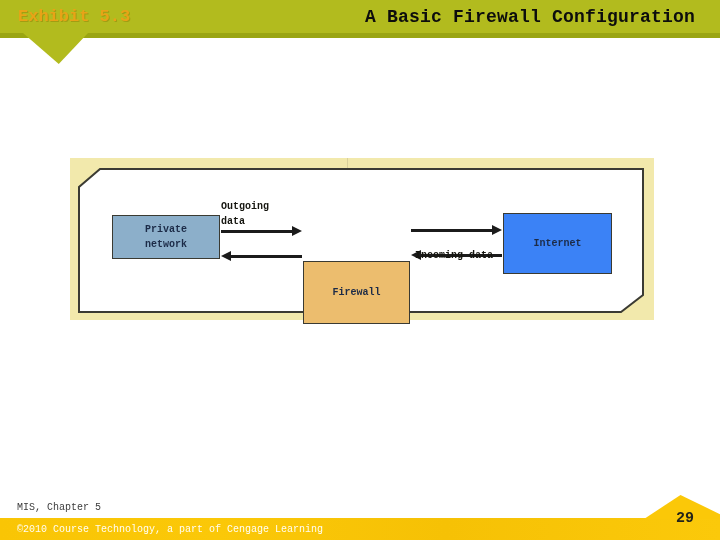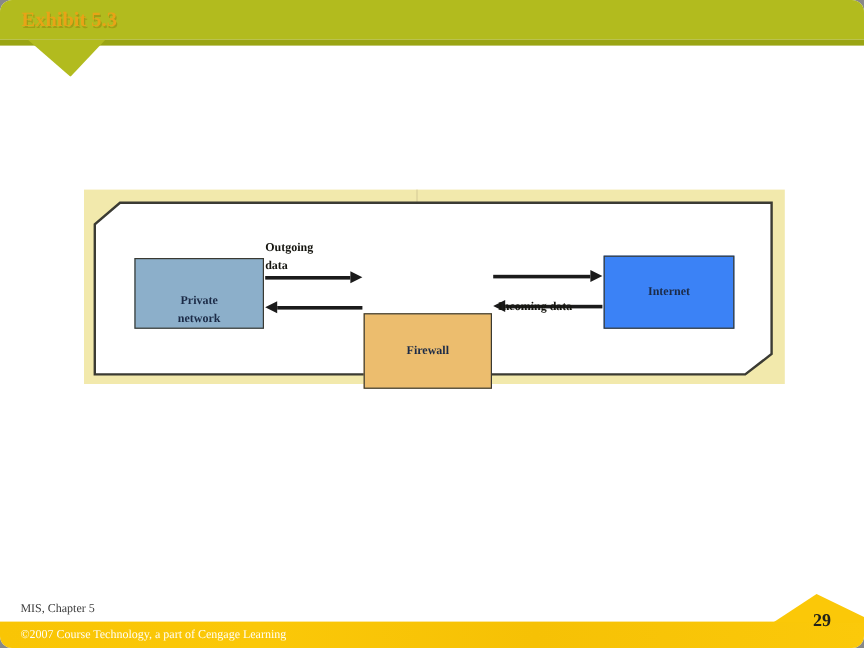--- a/index.html
+++ b/index.html
@@ -1,18 +1,18 @@
 <!DOCTYPE html>
 <html><head>
 <meta charset="utf-8">
 <style>
   html,body{margin:0;padding:0;background:#888;}
   #slide{
     position:relative;width:720px;height:540px;background:#ffffff;
-    font-family:Liberation Serif, serif;overflow:hidden;border-radius:10px;
+    font-family:Liberation Mono, monospace;overflow:hidden;
   }
   
   .header-band{position:absolute;left:0;top:0;width:720px;height:33px;background:#b2bb1e;}
   .header-band-edge{position:absolute;left:0;top:33px;width:720px;height:5px;background:#9aa513;}
   .down-pointer{
     position:absolute;left:23px;top:33px;width:65px;height:31px;background:#b2bb1e;
     clip-path:polygon(0 0,100% 0,55% 100%);
   }
   .exhibit-label{
     position:absolute;left:18px;top:0;height:34px;line-height:34px;
@@ -25,21 +25,21 @@
   }
   
   .figure{position:absolute;left:70px;top:158px;width:584px;height:162px;background:#f2e9ac;}
   .figure-seam{position:absolute;left:277px;top:0;width:1px;height:12px;background:#d9d09b;}
   .panel-svg{position:absolute;left:0;top:0;}
   .node{
     position:absolute;display:flex;align-items:center;justify-content:center;
     border:1px solid #3a3a32;box-sizing:border-box;text-align:center;
     font-size:10px;font-weight:bold;color:#1c2b47;line-height:15px;white-space:pre-line;
   }
-  .node-private{left:42px;top:57px;width:108px;height:59px;background:#8cafca;align-items:flex-end;}
+  .node-private{left:42px;top:57px;width:108px;height:44px;background:#8cafca;}
   .node-firewall{left:233px;top:55px;width:107px;height:63px;background:#ecbd6e;margin-top:48px;}
   .node-internet{left:433px;top:55px;width:109px;height:61px;background:#3b82f6;}
   .arrow-line{position:absolute;height:3px;background:#1b1b1b;}
   .head-right{position:absolute;width:0;height:0;border-top:5px solid transparent;border-bottom:5px solid transparent;border-left:10px solid #1b1b1b;}
   .head-left{position:absolute;width:0;height:0;border-top:5px solid transparent;border-bottom:5px solid transparent;border-right:10px solid #1b1b1b;}
   .flow-label{
     position:absolute;text-align:left;font-size:10px;font-weight:bold;color:#15150f;
     line-height:15px;white-space:pre-line;
   }
   .label-outgoing{left:151px;top:41px;width:80px;}
@@ -59,20 +59,21 @@
 </style>
 </head>
 <body>
 
 <div id="slide">
 
   <div class="header-band"></div>
   <div class="header-band-edge"></div>
   <div class="down-pointer"></div>
   <div class="exhibit-label">Exhibit 5.3</div>
+  <div class="slide-title">A Basic Firewall Configuration</div>
 
   <div class="figure">
     <div class="figure-seam"></div>
 
     <svg class="panel-svg" width="584" height="162" viewBox="0 0 584 162">
       <polygon points="30,11 573,11 573,137 551,154 9,154 9,29" fill="#ffffff" stroke="#3b3b33" stroke-width="2"></polygon>
     </svg>
 
     <div class="node node-private">
       <span>Private
@@ -106,16 +107,16 @@
     </div>
 
     <div class="flow-label label-outgoing">Outgoing
 data</div>
     <div class="flow-label label-incoming">Incoming data</div>
   </div>
 
   <div class="chapter-footnote">MIS, Chapter 5</div>
   <div class="footer-band"></div>
   <div class="page-peak"></div>
-  <div class="copyright-text">©2007 Course Technology, a part of Cengage Learning</div>
+  <div class="copyright-text">©2010 Course Technology, a part of Cengage Learning</div>
   <div class="page-number">29</div>
 
 </div>
 
 </body></html>

